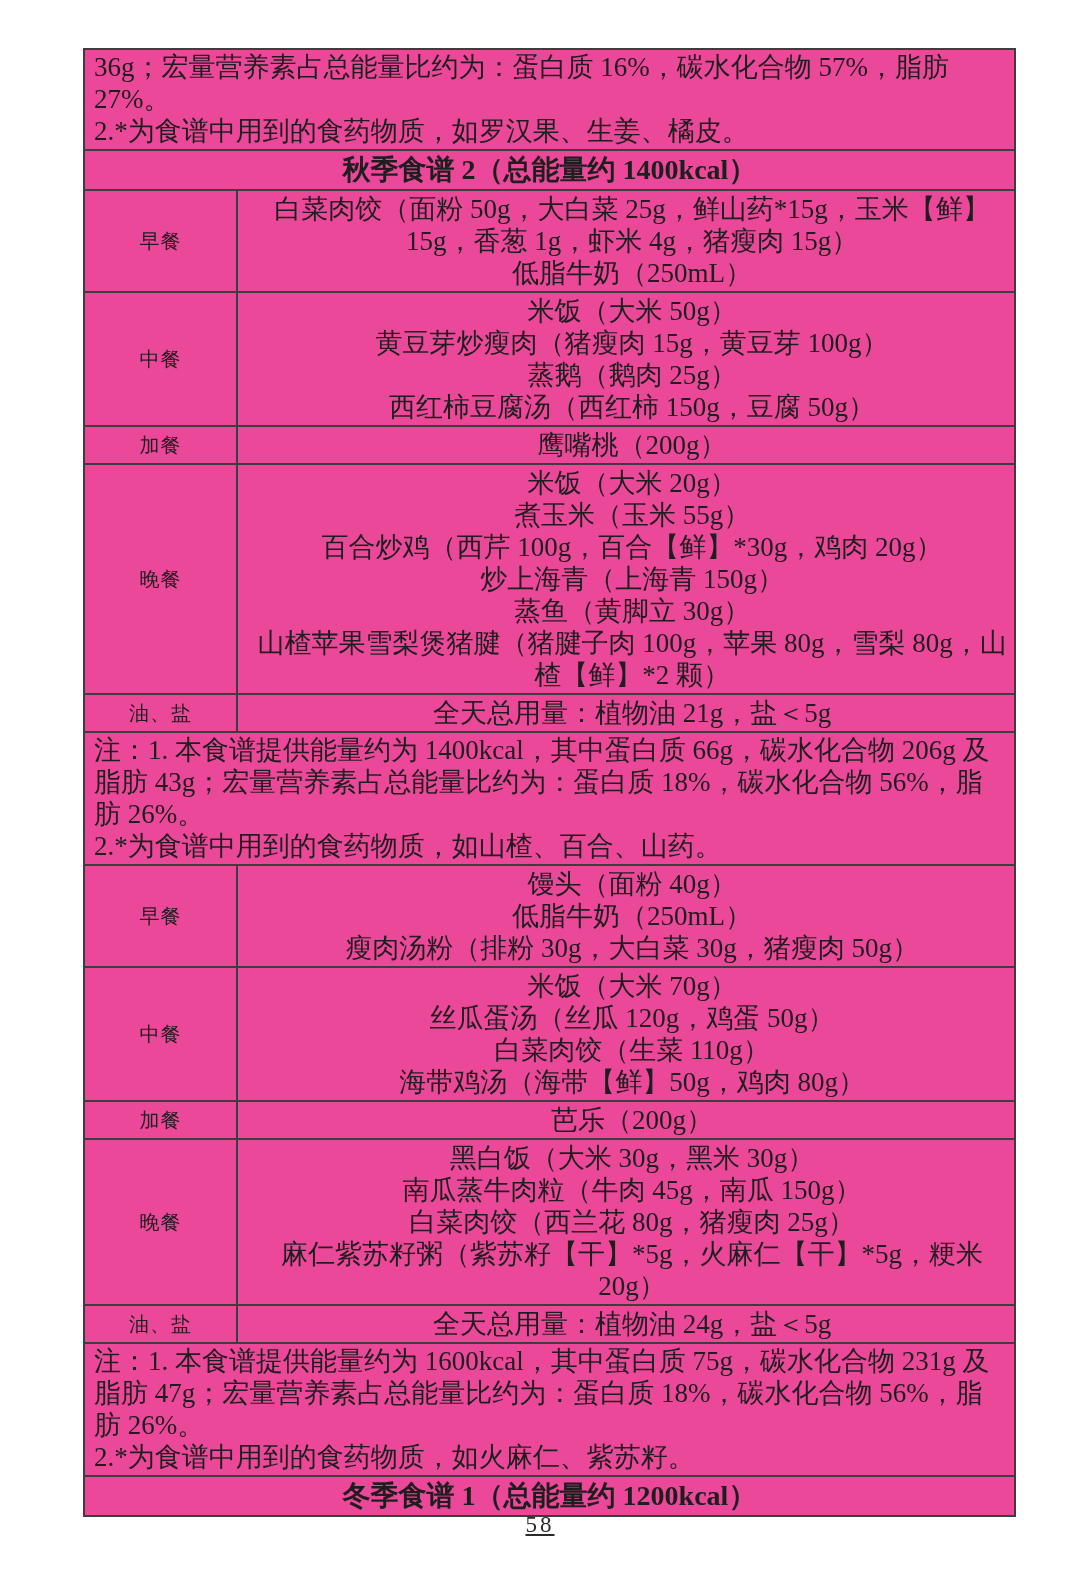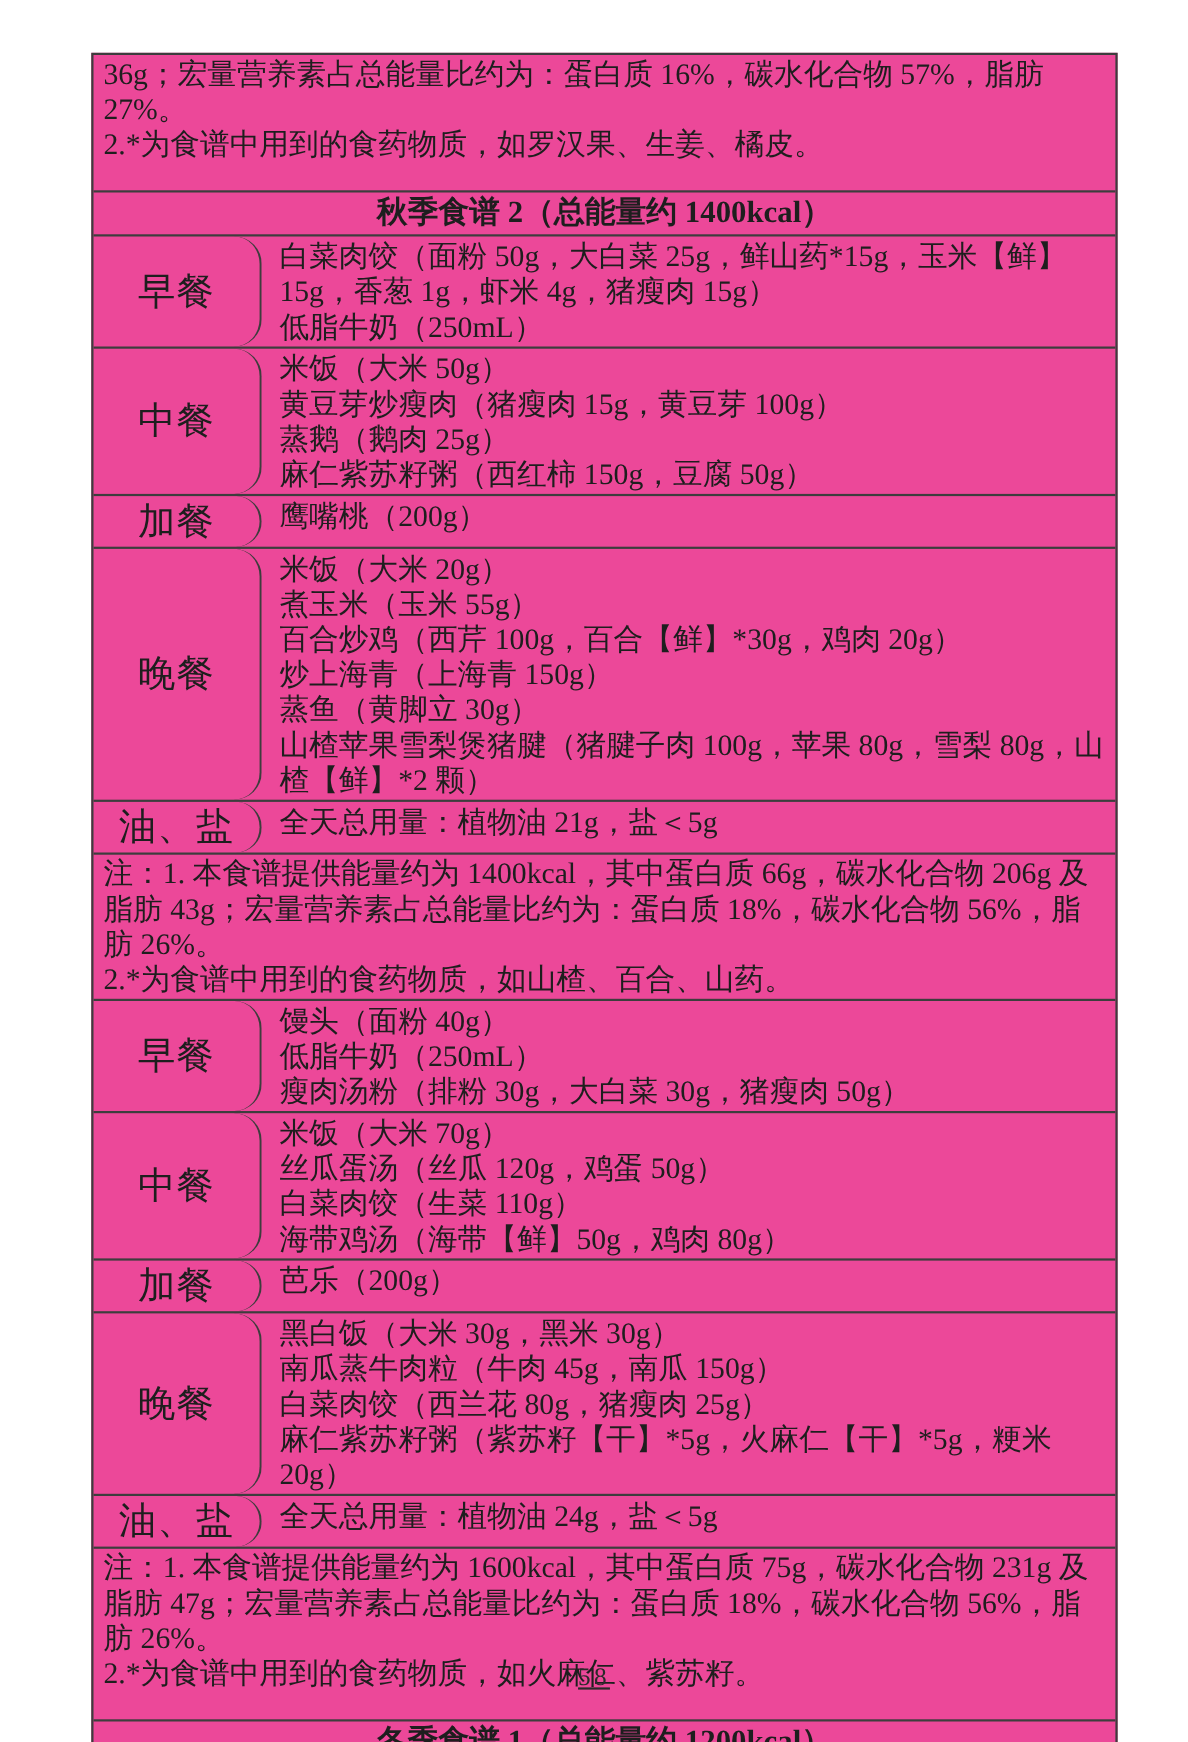--- a/index.html
+++ b/index.html
@@ -32,44 +32,43 @@
     border-top: none;
   }
   .note-line { display: block; }
   .section-header {
     border-top: 2px solid #3d3d3d;
     text-align: center;
     font-weight: bold;
     font-size: 28px;
     line-height: 34px;
     padding: 2px 0;
-    margin-top: 24px;
   }
   .section-header.last { border-top: 2px solid #3d3d3d; }
   .meal-row {
     display: flex;
     border-top: 2px solid #3d3d3d;
   }
   .meal-label {
     flex: none;
     width: 151px;
     border-right: 2px solid #3d3d3d;
     display: flex;
     align-items: center;
     justify-content: center;
-    font-size: 34px;
+    font-size: 20px;
     letter-spacing: 1px;
-    border-radius: 25px;
   }
   .meal-dishes {
     flex: 1;
     min-width: 0;
     font-size: 27px;
     line-height: 32px;
     padding: 2px 4px 2px 16px;
+    text-align: center;
   }
   .dish { display: block; }
   .page-number {
     position: absolute;
     top: 1512px;
     left: 0;
     width: 100%;
     text-align: center;
     font-size: 23px;
     letter-spacing: 3px;
@@ -96,21 +95,21 @@
       <span class="dish">低脂牛奶（250mL）</span>
     </div>
   </div>
 
   <div class="meal-row">
     <div class="meal-label">中餐</div>
     <div class="meal-dishes">
       <span class="dish">米饭（大米 50g）</span>
       <span class="dish">黄豆芽炒瘦肉（猪瘦肉 15g，黄豆芽 100g）</span>
       <span class="dish">蒸鹅（鹅肉 25g）</span>
-      <span class="dish">麻仁紫苏籽粥（西红柿 150g，豆腐 50g）</span>
+      <span class="dish">西红柿豆腐汤（西红柿 150g，豆腐 50g）</span>
     </div>
   </div>
 
   <div class="meal-row">
     <div class="meal-label">加餐</div>
     <div class="meal-dishes">
       <span class="dish">鹰嘴桃（200g）</span>
     </div>
   </div>
 

